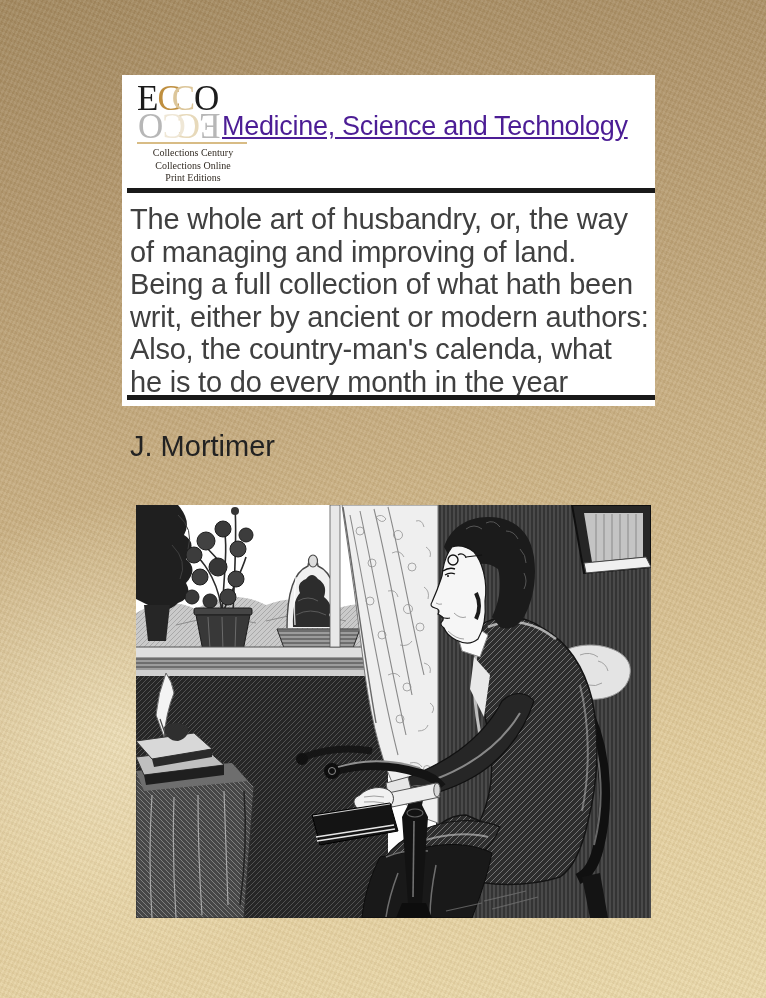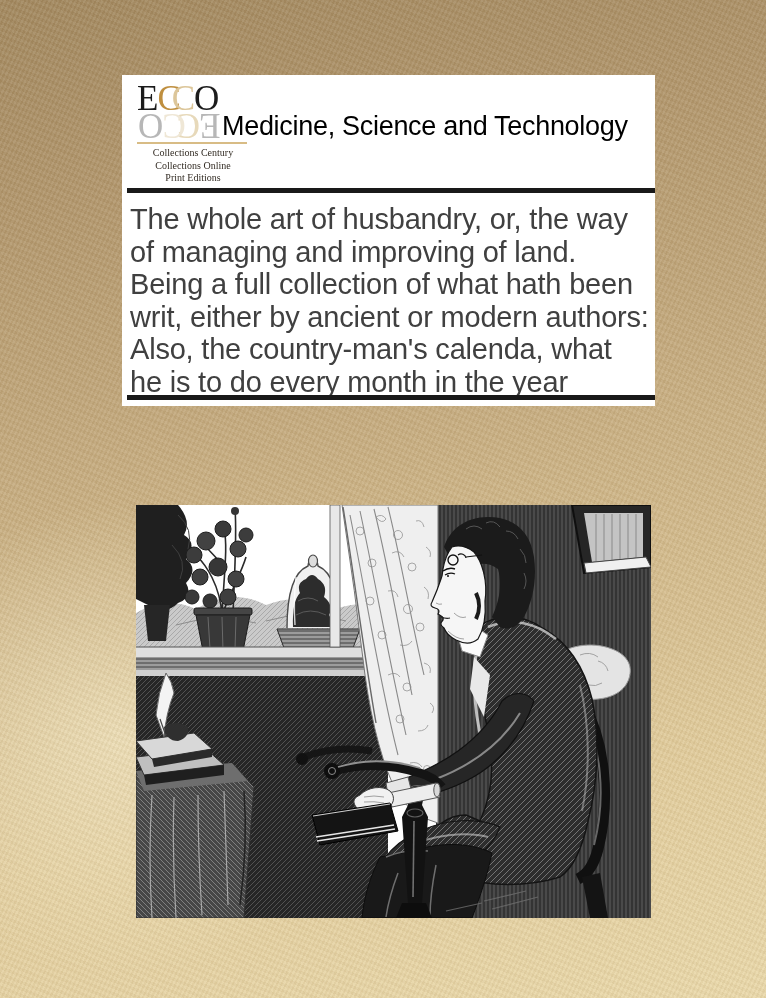--- a/index.html
+++ b/index.html
@@ -29,22 +29,22 @@
   .l-c1{color:#bf8f3f;}
   .l-c2{color:#dcc69a;margin-left:-8px;}
   .logo-word.refl{transform:rotate(180deg);margin-top:-4px;margin-left:2px;}
   .refl .l-e,.refl .l-o{color:#b7b7b7;}
   .refl .l-c1{color:#e7d9ba;}
   .refl .l-c2{color:#efe7d6;}
   .logo-rule{width:110px;height:2px;background:#d8bc85;margin-top:2px;}
   .logo-sub{font-family:"Liberation Serif",serif;font-size:10px;line-height:12.5px;
     color:#332c24;text-align:center;width:112px;margin-top:3px;}
   
-  .category{position:absolute;left:100px;top:36px;font-size:27px;color:#000000;
-    letter-spacing:-0.3px;white-space:nowrap;}
+  .category{position:absolute;left:100px;top:36px;font-size:27px;color:#4c1d95;
+    letter-spacing:-0.3px;white-space:nowrap;text-decoration:underline;}
   .rule{position:absolute;left:5px;right:0;height:5px;background:#191919;}
   .rule-top{top:113px;}
   .rule-bottom{top:320px;}
   .book-title{position:absolute;left:8px;top:128px;font-size:29px;line-height:32.5px;
     color:#404040;letter-spacing:-0.2px;}
   .author{position:absolute;left:8px;top:355px;font-size:29px;color:#222;}
   
   .illus{position:absolute;left:136px;top:505px;width:515px;height:413px;display:block;}
 </style>
 </head>
@@ -72,20 +72,21 @@
     <div>The whole art of husbandry, or, the way</div>
     <div>of managing and improving of land.</div>
     <div>Being a full collection of what hath been</div>
     <div>writ, either by ancient or modern authors:</div>
     <div>Also, the country-man's calenda, what</div>
     <div>he is to do every month in the year</div>
   </div>
 
   <div class="rule rule-bottom"></div>
 
+  <div class="author">J. Mortimer</div>
 </div>
 
 <svg class="illus" viewBox="0 0 515 413" xmlns="http://www.w3.org/2000/svg">
   <defs>
     <pattern id="pwall" width="5" height="5" patternUnits="userSpaceOnUse">
         <rect width="5" height="5" fill="#262626"></rect>
         <path d="M0,5 L5,0" stroke="#5d5d5d" stroke-width="0.8"></path>
       </pattern>
     <pattern id="pvert" width="4" height="4" patternUnits="userSpaceOnUse">
         <rect width="4" height="4" fill="#343434"></rect>

